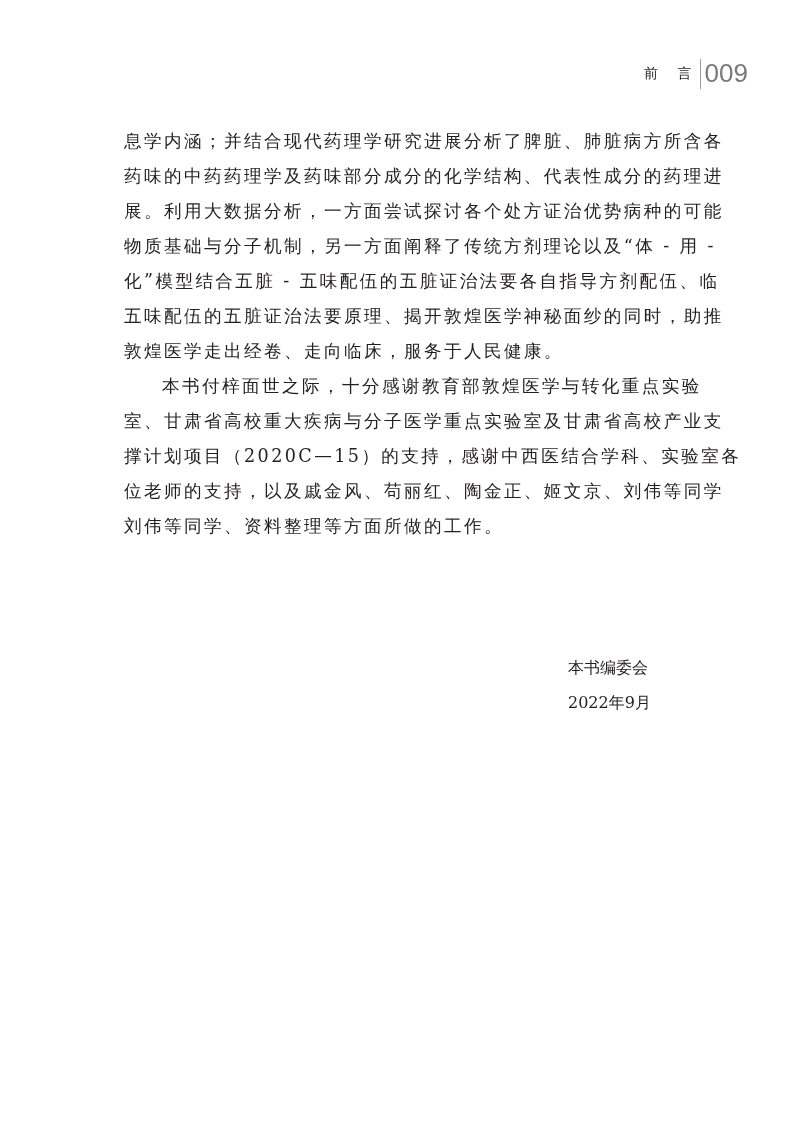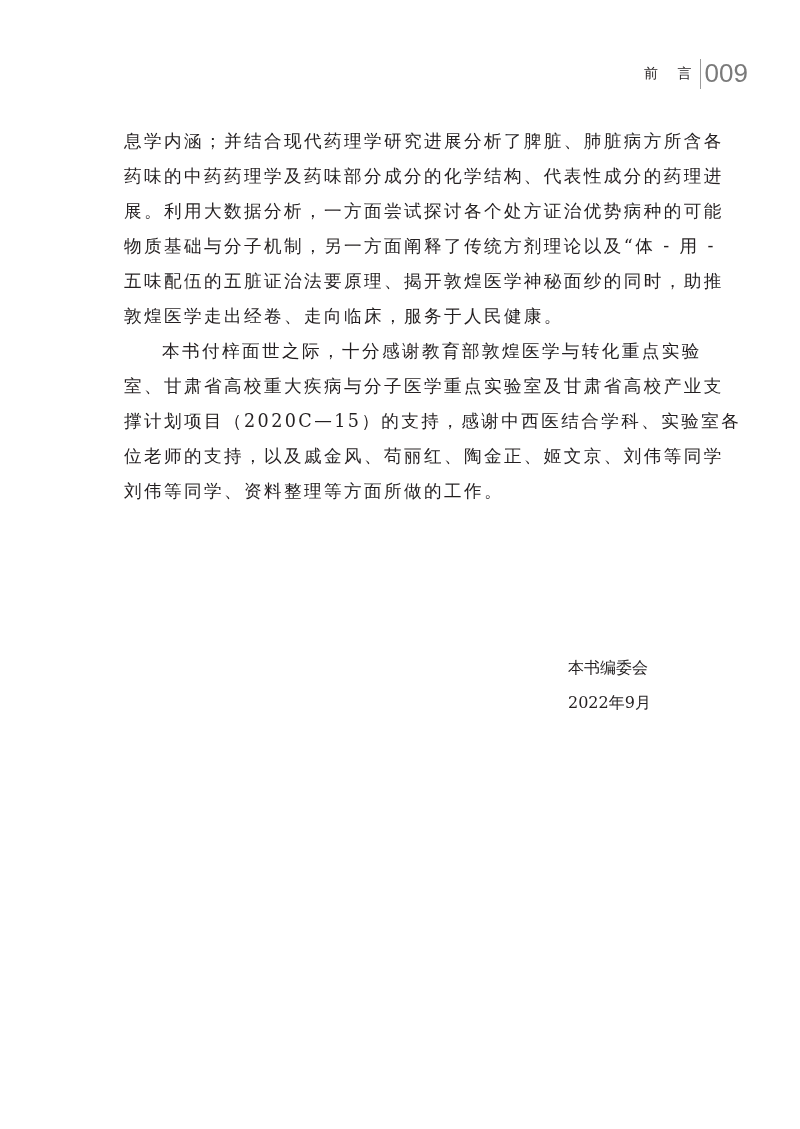--- a/index.html
+++ b/index.html
@@ -25,20 +25,21 @@
   <span class="divider"></span>
   <span class="pagenum">009</span>
 </div>
 
 <div class="body">
   <div>
     <span class="line">息学内涵；并结合现代药理学研究进展分析了脾脏、肺脏病方所含各</span>
     <span class="line">药味的中药药理学及药味部分成分的化学结构、代表性成分的药理进</span>
     <span class="line">展。利用大数据分析，一方面尝试探讨各个处方证治优势病种的可能</span>
     <span class="line">物质基础与分子机制，另一方面阐释了传统方剂理论以及“体 - 用 -</span>
+    <span class="line">化”模型结合五脏 - 五味配伍的五脏证治法要各自指导方剂配伍、临</span>
     <span class="line">五味配伍的五脏证治法要原理、揭开敦煌医学神秘面纱的同时，助推</span>
     <span class="line">敦煌医学走出经卷、走向临床，服务于人民健康。</span>
   </div>
   <div>
     <span class="line indent">本书付梓面世之际，十分感谢教育部敦煌医学与转化重点实验</span>
     <span class="line">室、甘肃省高校重大疾病与分子医学重点实验室及甘肃省高校产业支</span>
     <span class="line">撑计划项目（2020C—15）的支持，感谢中西医结合学科、实验室各</span>
     <span class="line">位老师的支持，以及戚金风、苟丽红、陶金正、姬文京、刘伟等同学</span>
     <span class="line">刘伟等同学、资料整理等方面所做的工作。</span>
   </div>

